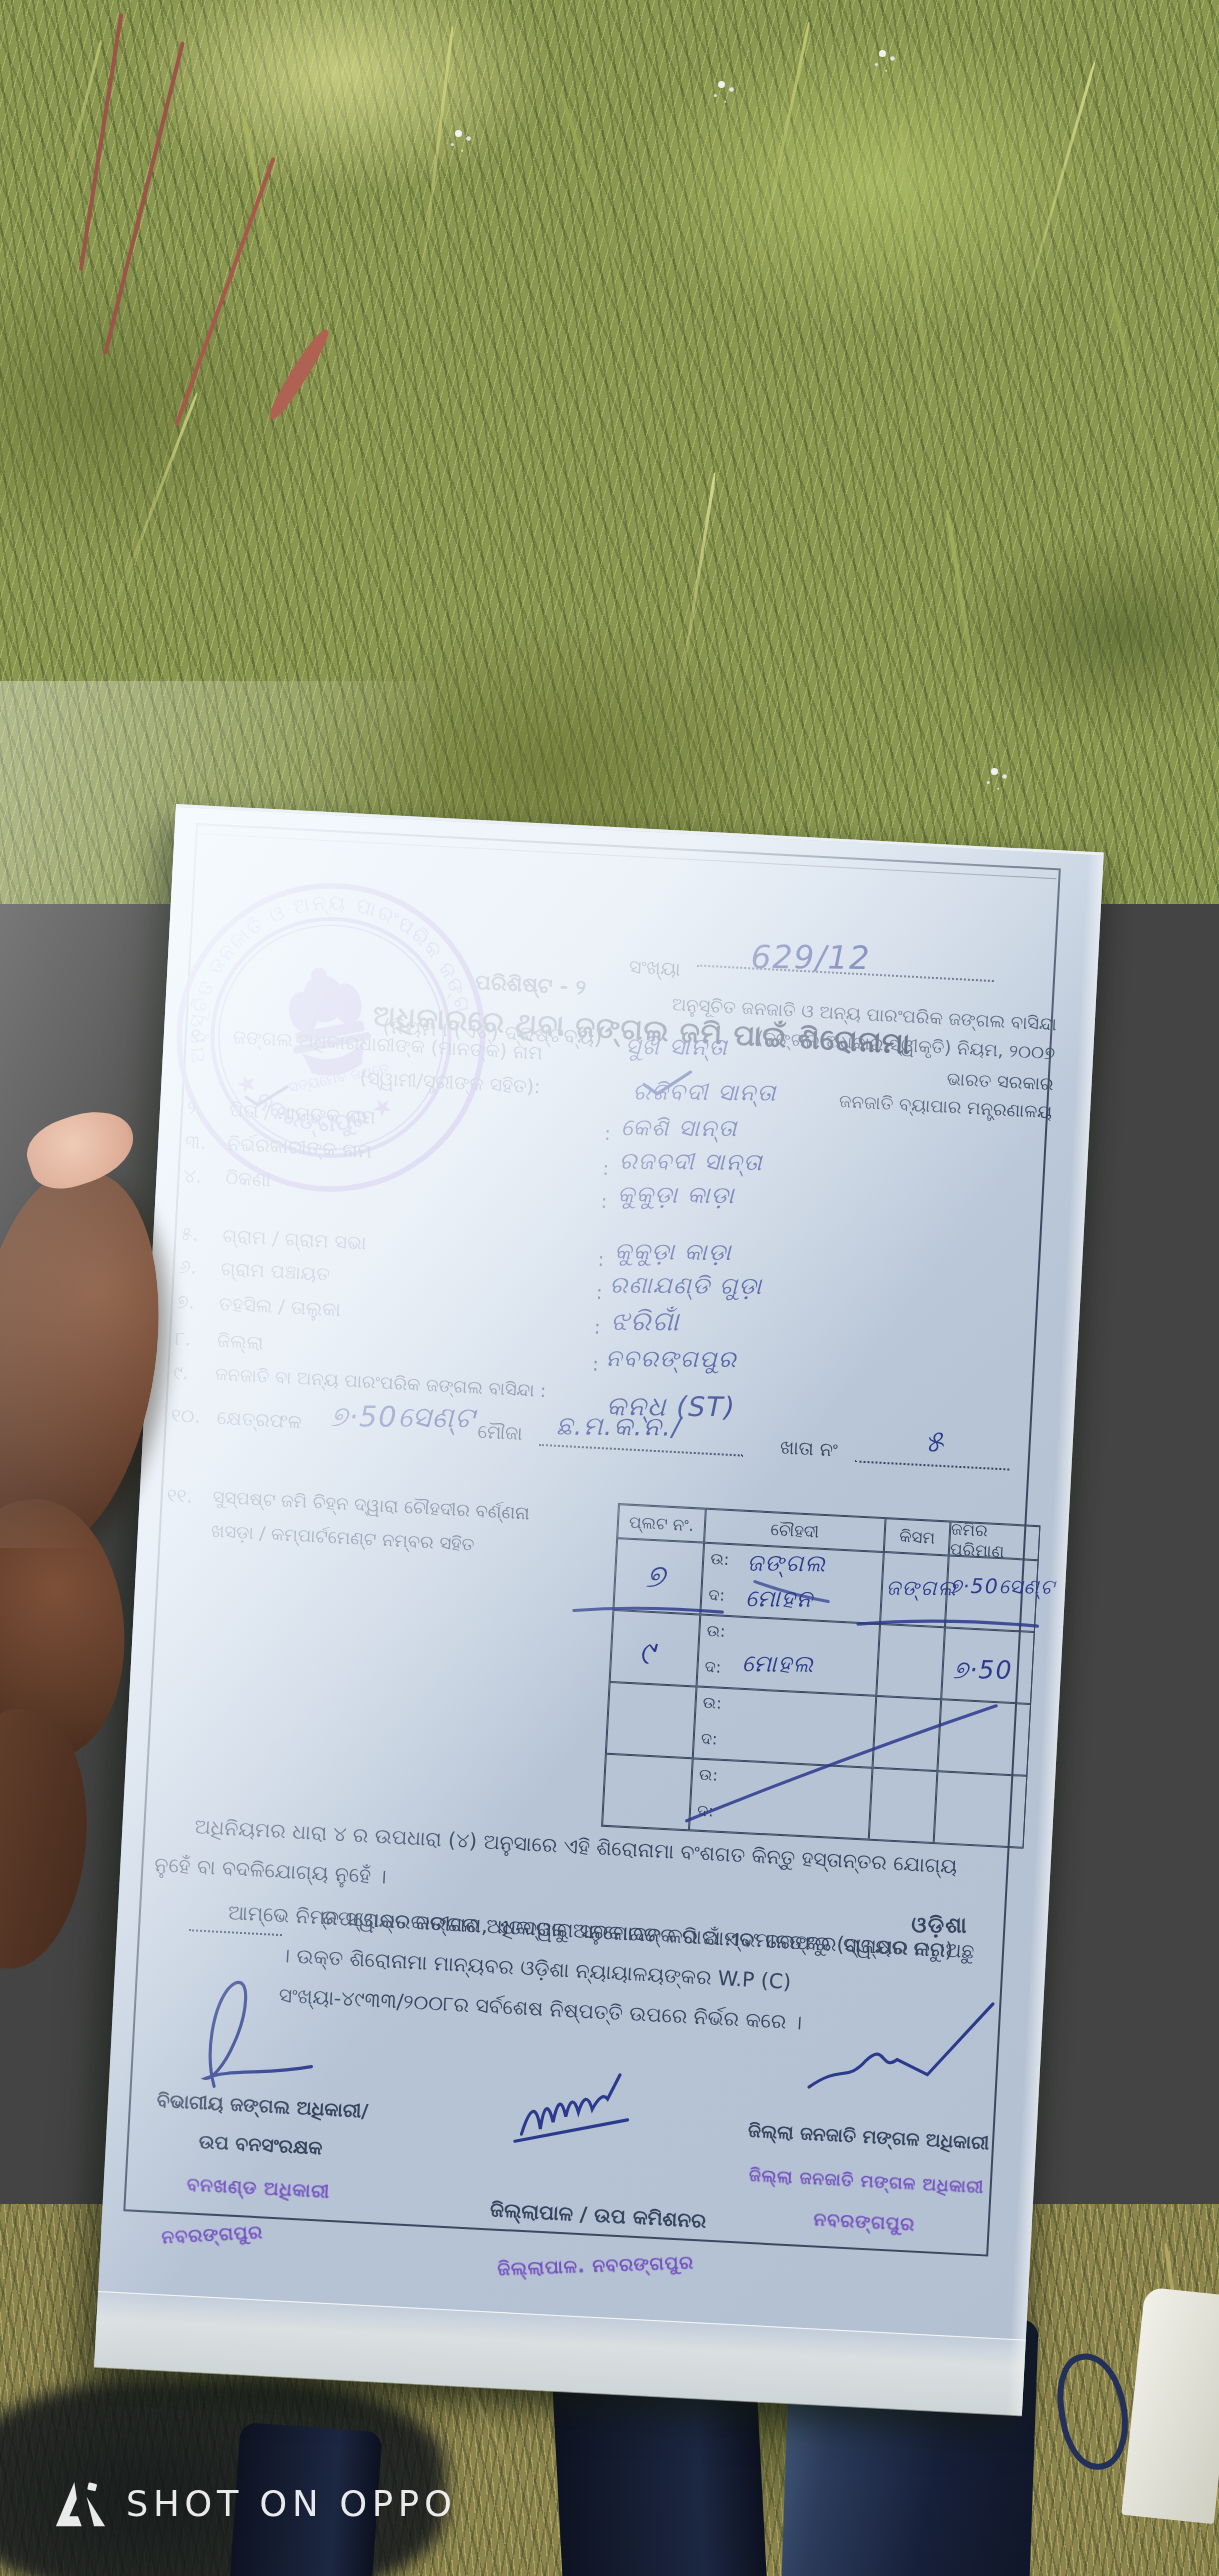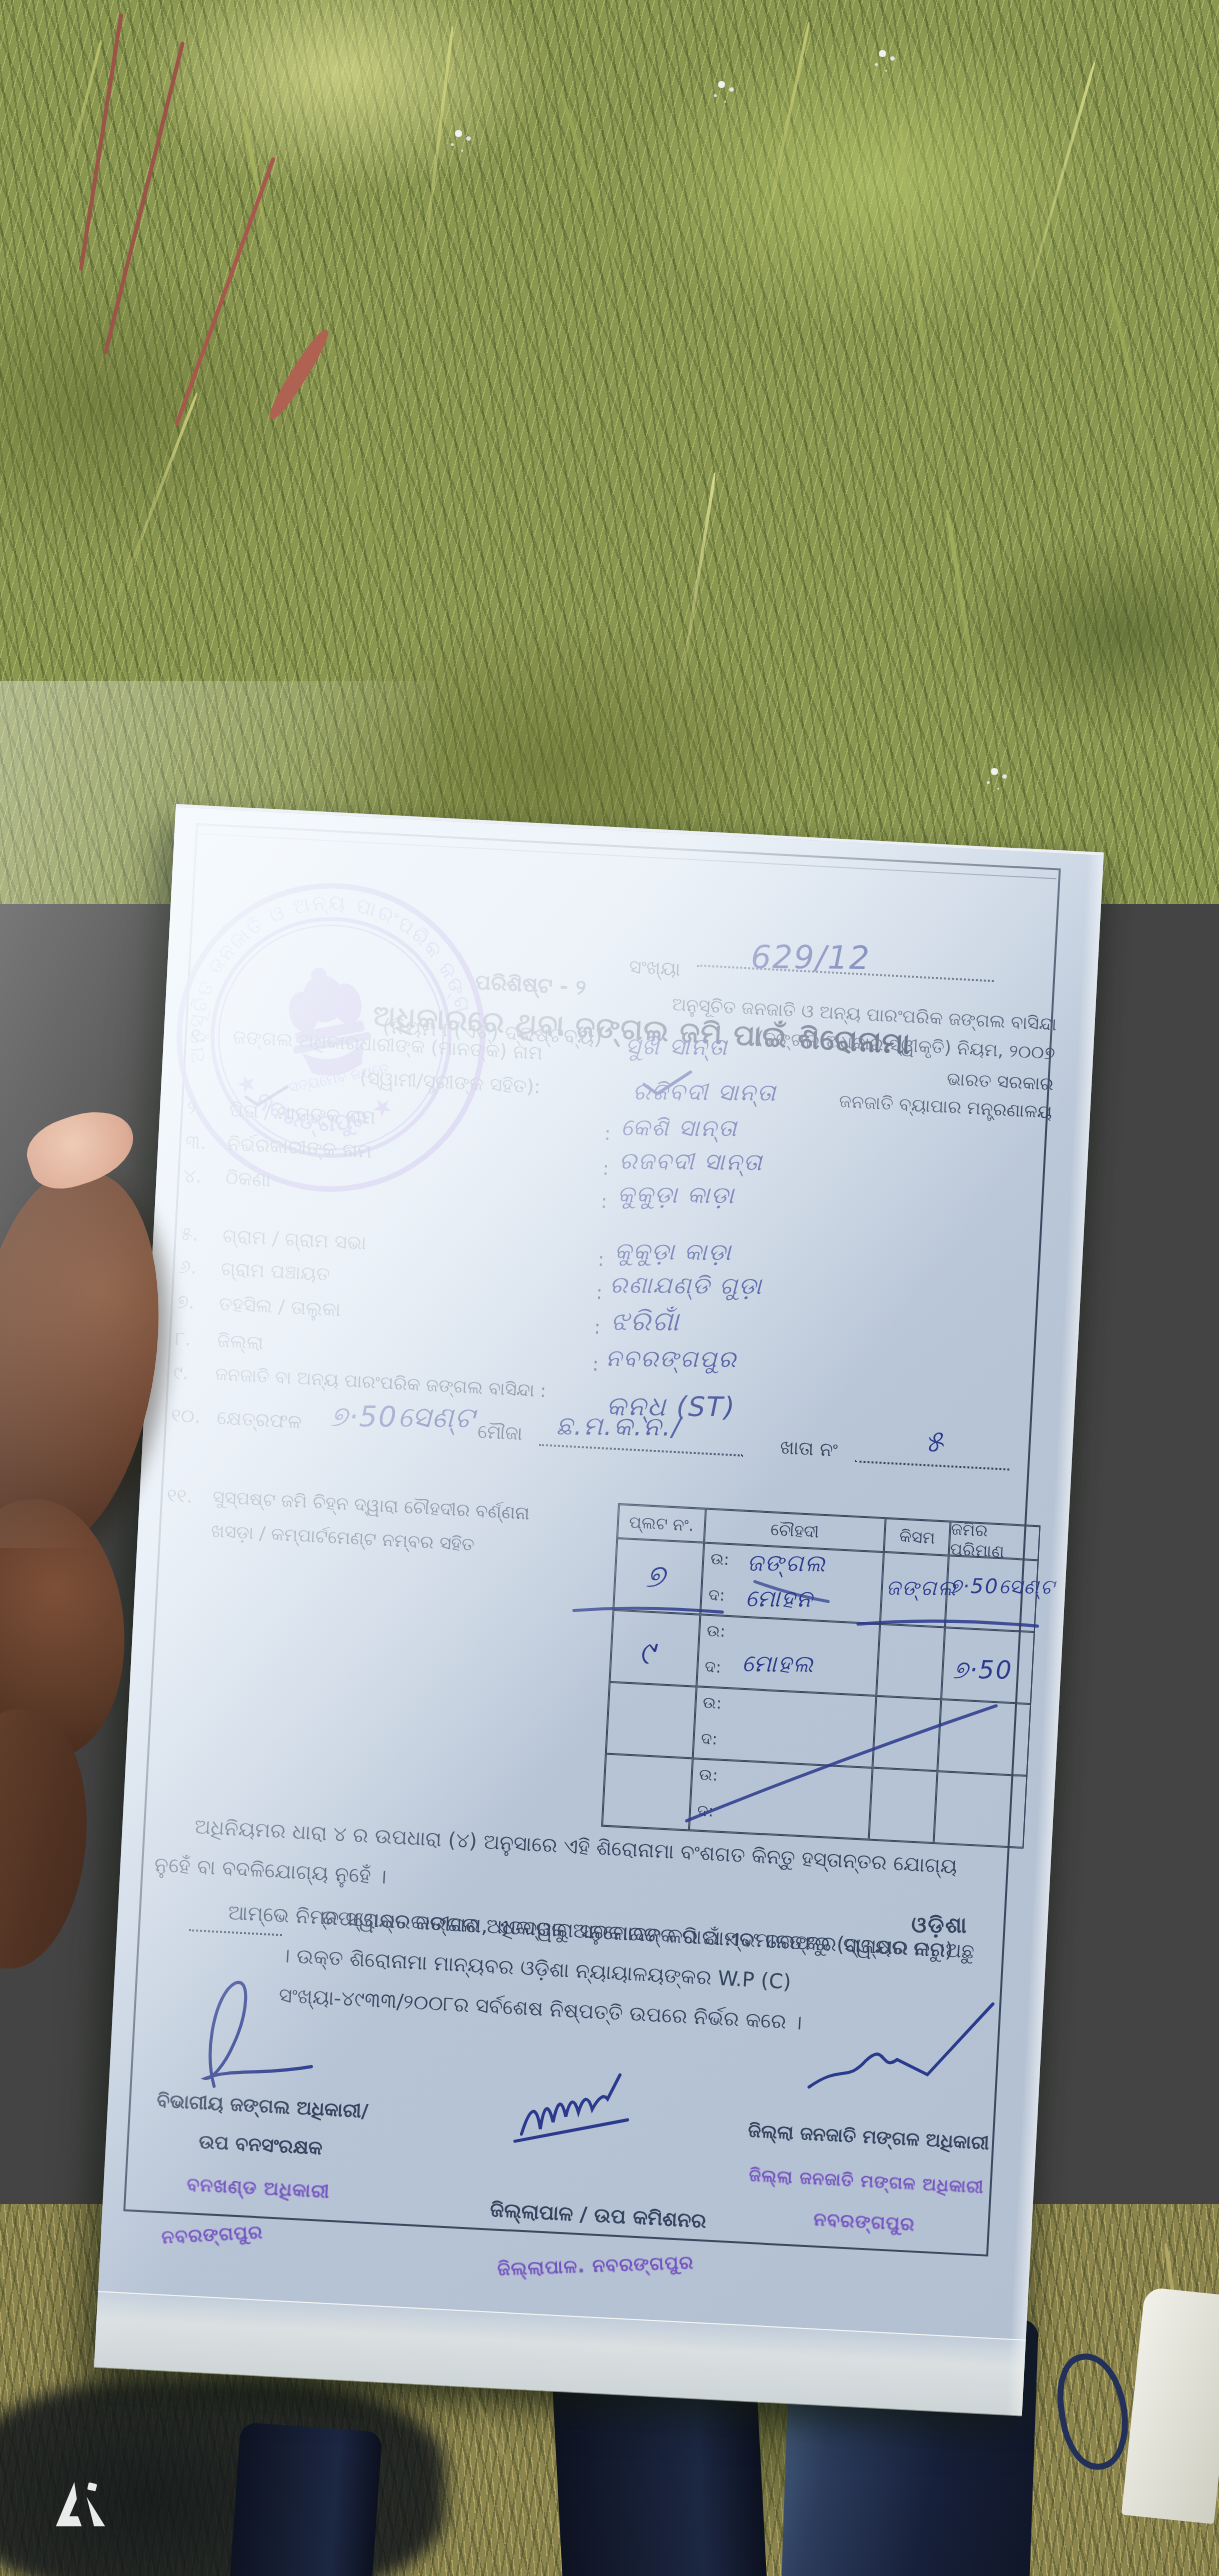--- a/index.html
+++ b/index.html
@@ -329,16 +329,17 @@
   <div class="hand-blob" style="left:-50px;top:1709px;width:136px;height:260px;background:linear-gradient(100deg,#6a4430,#452a1c);transform:rotate(4deg);"></div>
 
   <div class="scene-glare"></div>
 
   <div class="watermark">
     <svg width="59" height="52" viewBox="0 0 96 84">
       <path d="M38,6 L8,78 L50,78 L44,62 L30,62 L42,34 Z" fill="rgba(250,250,250,.93)"></path>
       <path d="M58,30 L88,78 L70,78 Z" fill="rgba(250,250,250,.93)"></path>
       <rect x="60" y="8" width="14" height="12" rx="2" transform="rotate(14 67 14)" fill="rgba(250,250,250,.93)"></rect>
     </svg>
+    <span>SHOT ON OPPO</span>
   </div>
 
 </div>
 
 
 </body></html>

